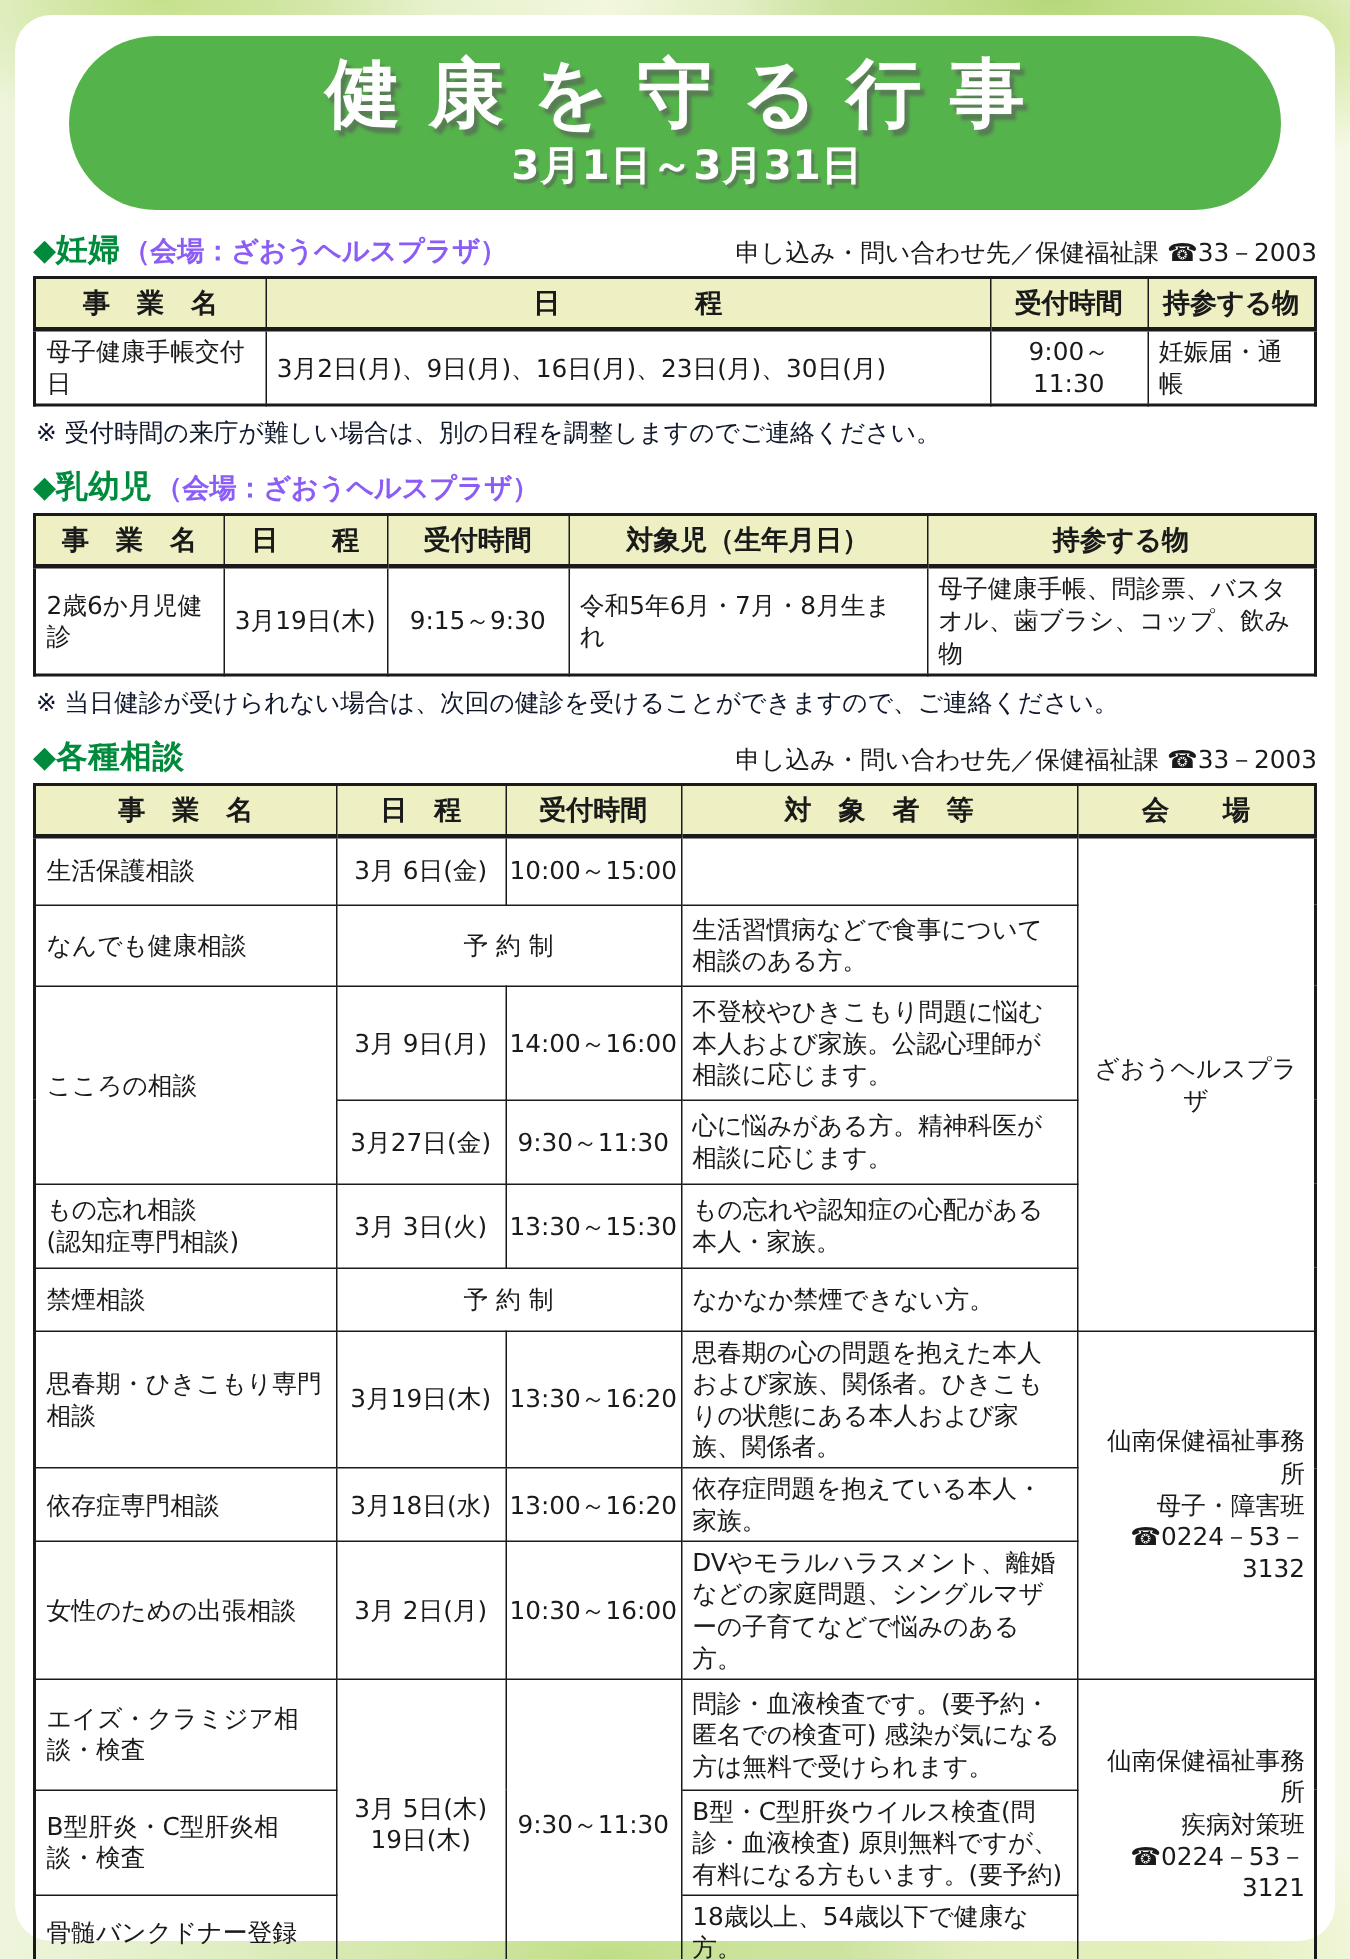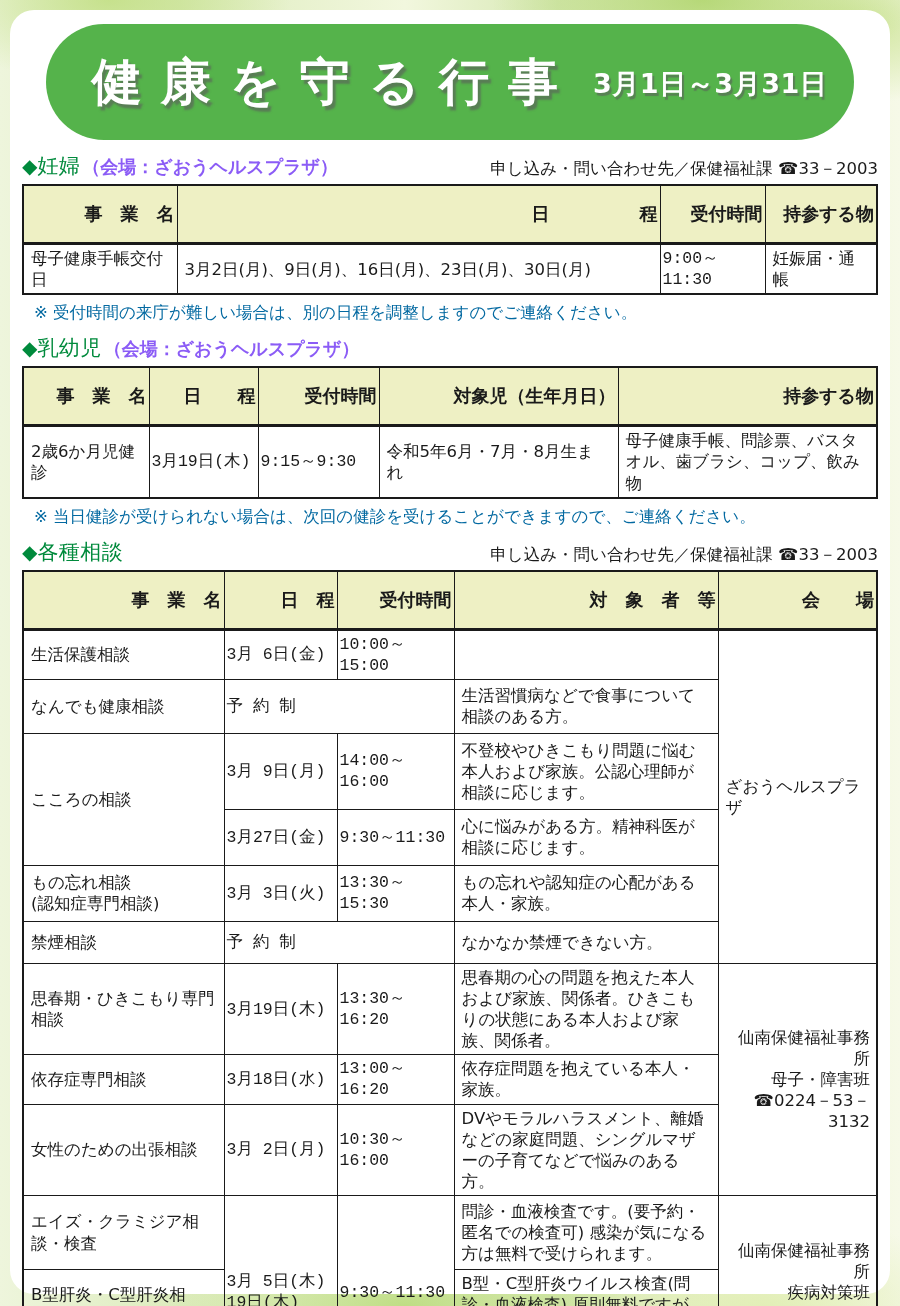--- a/index.html
+++ b/index.html
@@ -18,54 +18,54 @@
   }
   .card{
     position:absolute; left:10px; top:10px; right:10px; bottom:12px;
     background:#ffffff; border-radius:24px;
     padding:14px 12px 0 12px;
   }
   
   .banner{
     margin:0 24px; height:116px; border-radius:58px;
     background:#55b34b;
-    display:flex; flex-direction:row; align-items:center; justify-content:center;
+    display:flex; flex-direction:column; align-items:center; justify-content:center;
   }
   .banner .title{
     color:#ffffff; font-weight:bold; font-size:50px; letter-spacing:.38em;
     text-indent:.38em; text-shadow:3px 4px 2px rgba(90,95,90,.65); line-height:1.05;
   }
   .banner .dates{
     color:#ffffff; font-weight:bold; font-size:27px; letter-spacing:.02em;
     text-shadow:2px 3px 1px rgba(90,95,90,.6); margin-top:4px;margin-left:16px;
   }
   
   .sec{ display:flex; align-items:flex-end; justify-content:space-between; margin:10px 0 0 0; }
   .sec .left{ display:flex; align-items:baseline; }
   .diamond{ color:#008a3c; font-size:20px; font-weight:bold; }
-  .sec-title{ color:#008a3c; font-size:21px; font-weight:normal; letter-spacing:.02em; }
+  .sec-title{ color:#008a3c; font-size:21px; font-weight:bold; letter-spacing:.02em; }
   .sec-venue{ color:#8b5cf6; font-size:18px; font-weight:bold; margin-left:2px; }
   .sec-contact{ color:#1a1a1a; font-size:16.5px; font-weight:normal; white-space:nowrap; }
   
   table{ width:100%; border-collapse:collapse; table-layout:fixed; margin-top:4px;
          border:2px solid #1a1a1a; }
   th{
     background:#eef0c4; border:1px solid #1a1a1a; border-bottom:3px solid #1a1a1a;
-    font-size:18px; font-weight:bold; padding:16px 2px; color:#1a1a1a; text-align:right;
+    font-size:18px; font-weight:bold; padding:4px 2px; color:#1a1a1a; text-align:center;
   }
   td{
     border:1px solid #1a1a1a; font-size:16.5px; color:#1a1a1a;
     padding:3px 7px; line-height:1.28; vertical-align:middle;
   }
-  td.c{ text-align:left; padding-left:2px; padding-right:2px;font-family:Liberation Mono, monospace; }
+  td.c{ text-align:center; padding-left:2px; padding-right:2px; }
   td.pre{ white-space:pre-line; }
-  td.venue-c{ text-align:left;margin-top:30px; }
+  td.venue-c{ text-align:center;margin-top:30px; }
   td.venue-r{ text-align:right; white-space:pre-line; padding-right:6px; }
   
-  .note{ font-size:16.5px; color:#0369a1; margin:7px 2px 0 12px; }
+  .note{ font-size:16.5px; color:#0f172a; margin:7px 2px 0 2px; }
 </style>
 </head>
 <body>
 
 <div class="card">
 
   <div class="banner">
     <div class="title">健康を守る行事</div>
     <div class="dates">3月1日～3月31日</div>
   </div>

